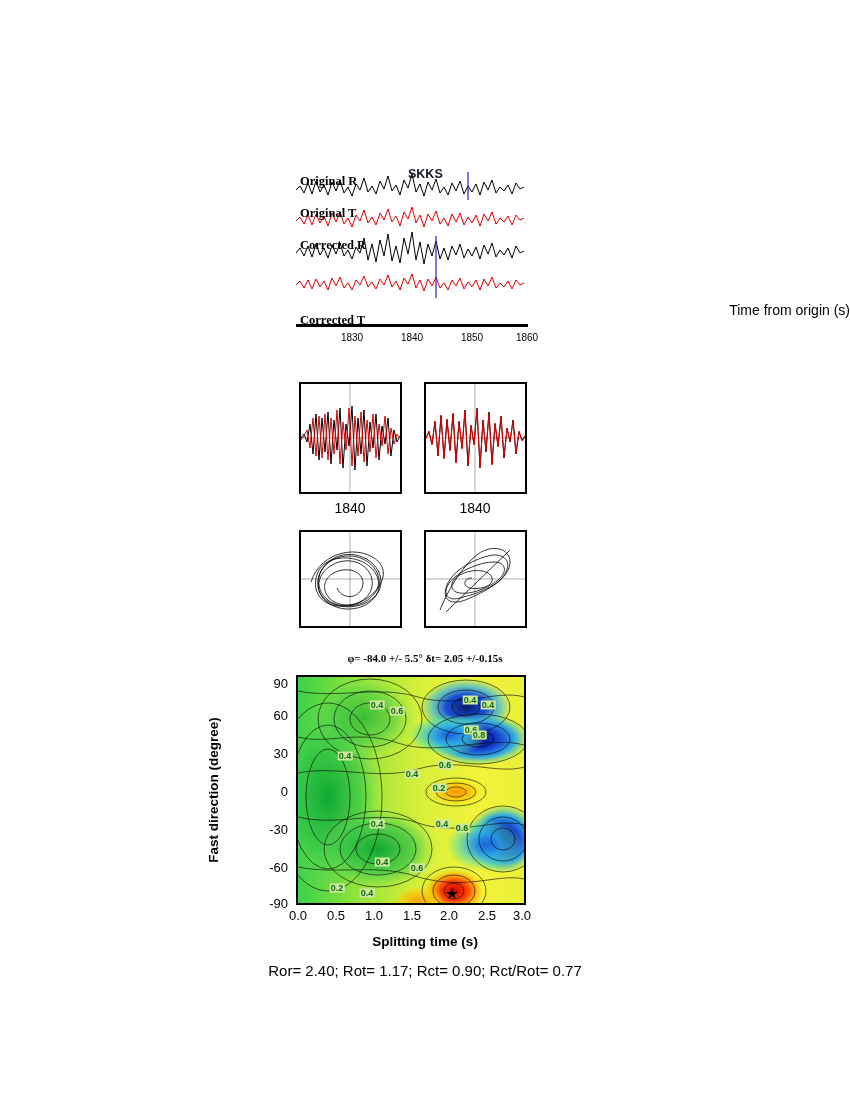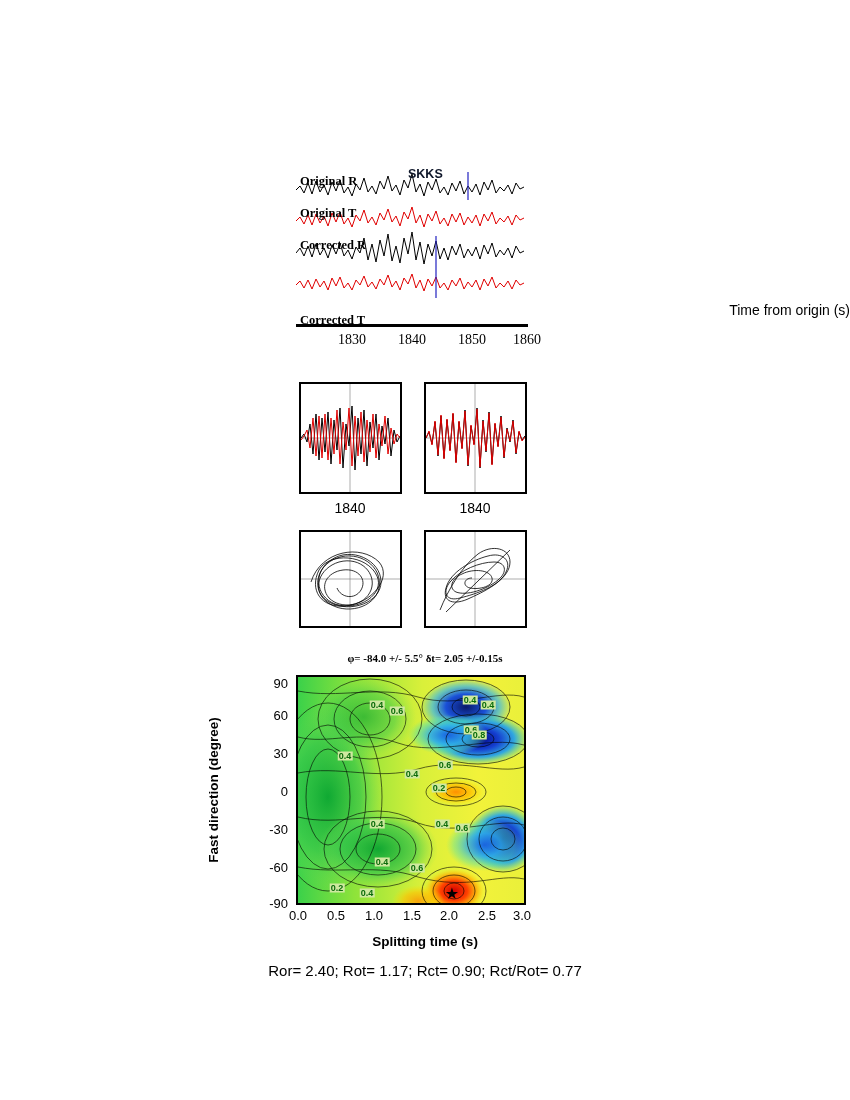--- a/index.html
+++ b/index.html
@@ -58,23 +58,22 @@
     font-size: 14px;
   }
   #time-axis-ticks {
     top: 332px;
     left: 296px;
     width: 236px;
     height: 20px;
   }
   #time-axis-ticks span {
     position: absolute;
-    font-size: 14px;
+    font-size: 10px;
     transform: translateX(-50%);
-    font-family: Liberation Serif, serif;
   }
 
   
   .box {
     position: absolute;
     border: 2px solid #000;
     background: #ffffff;
     box-sizing: border-box;
   }
   .box-tick {

